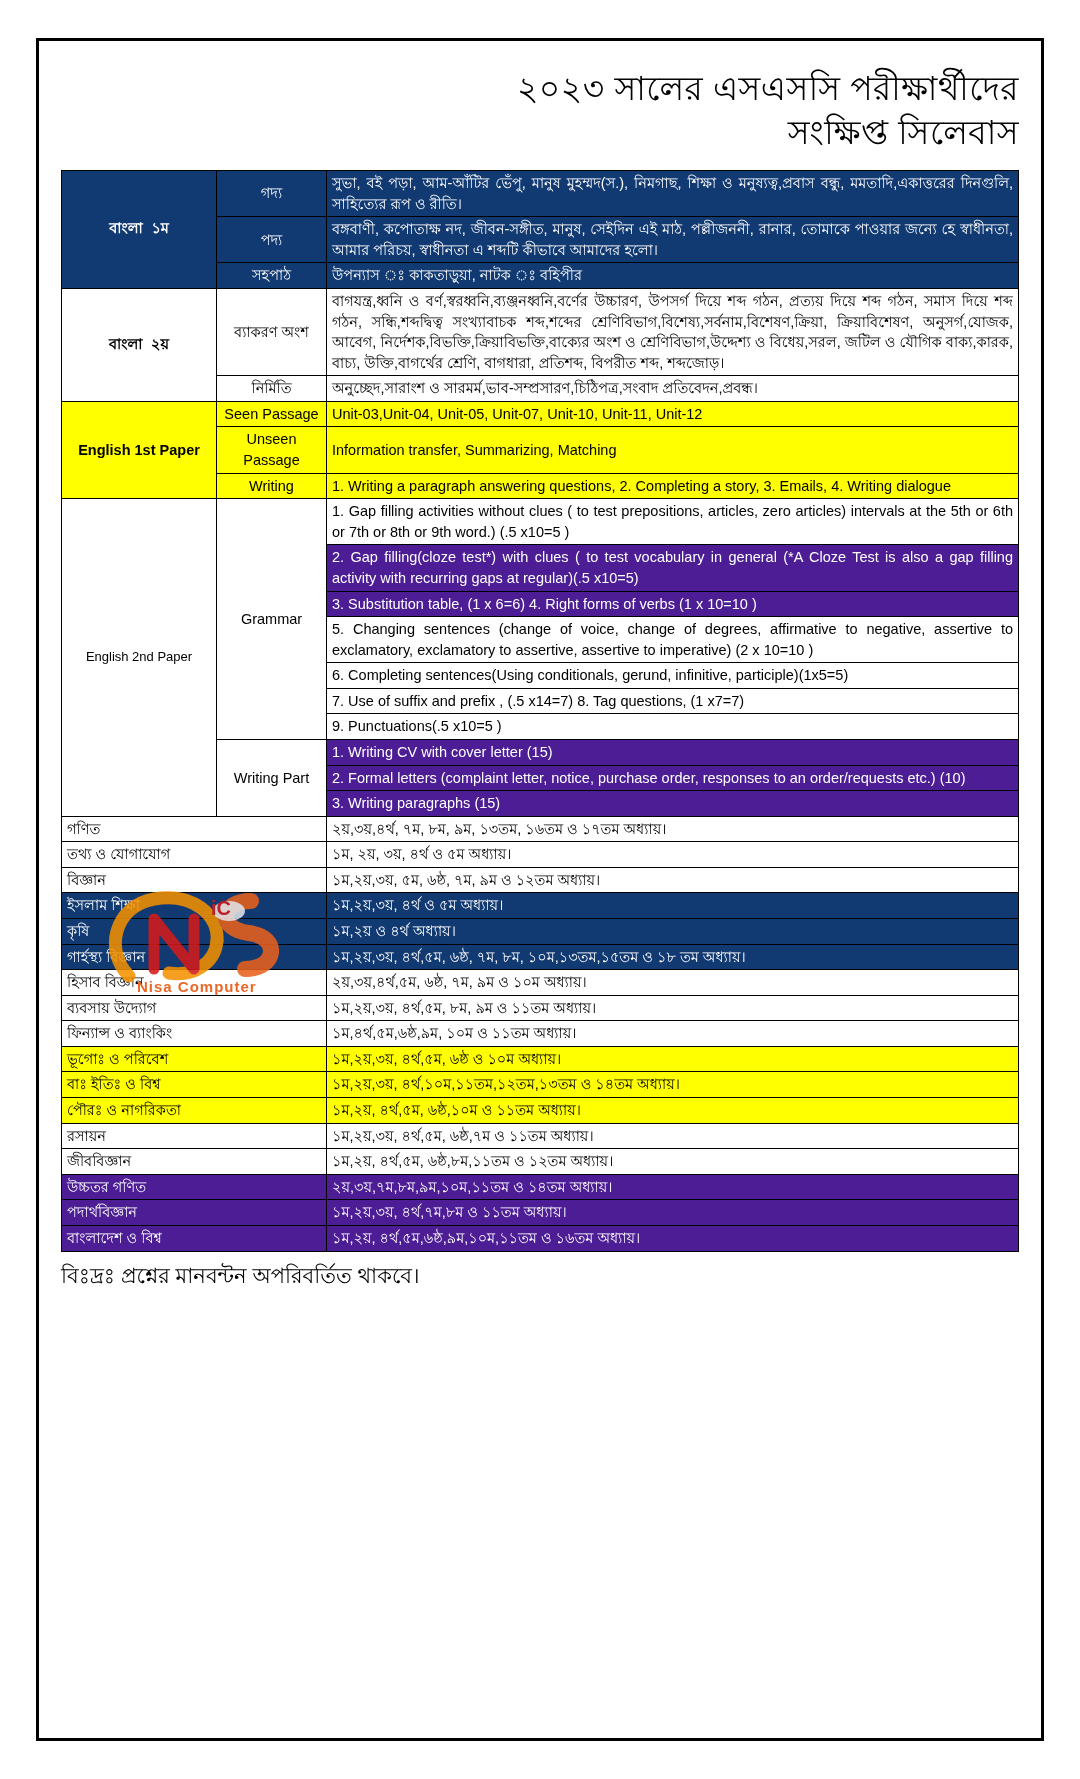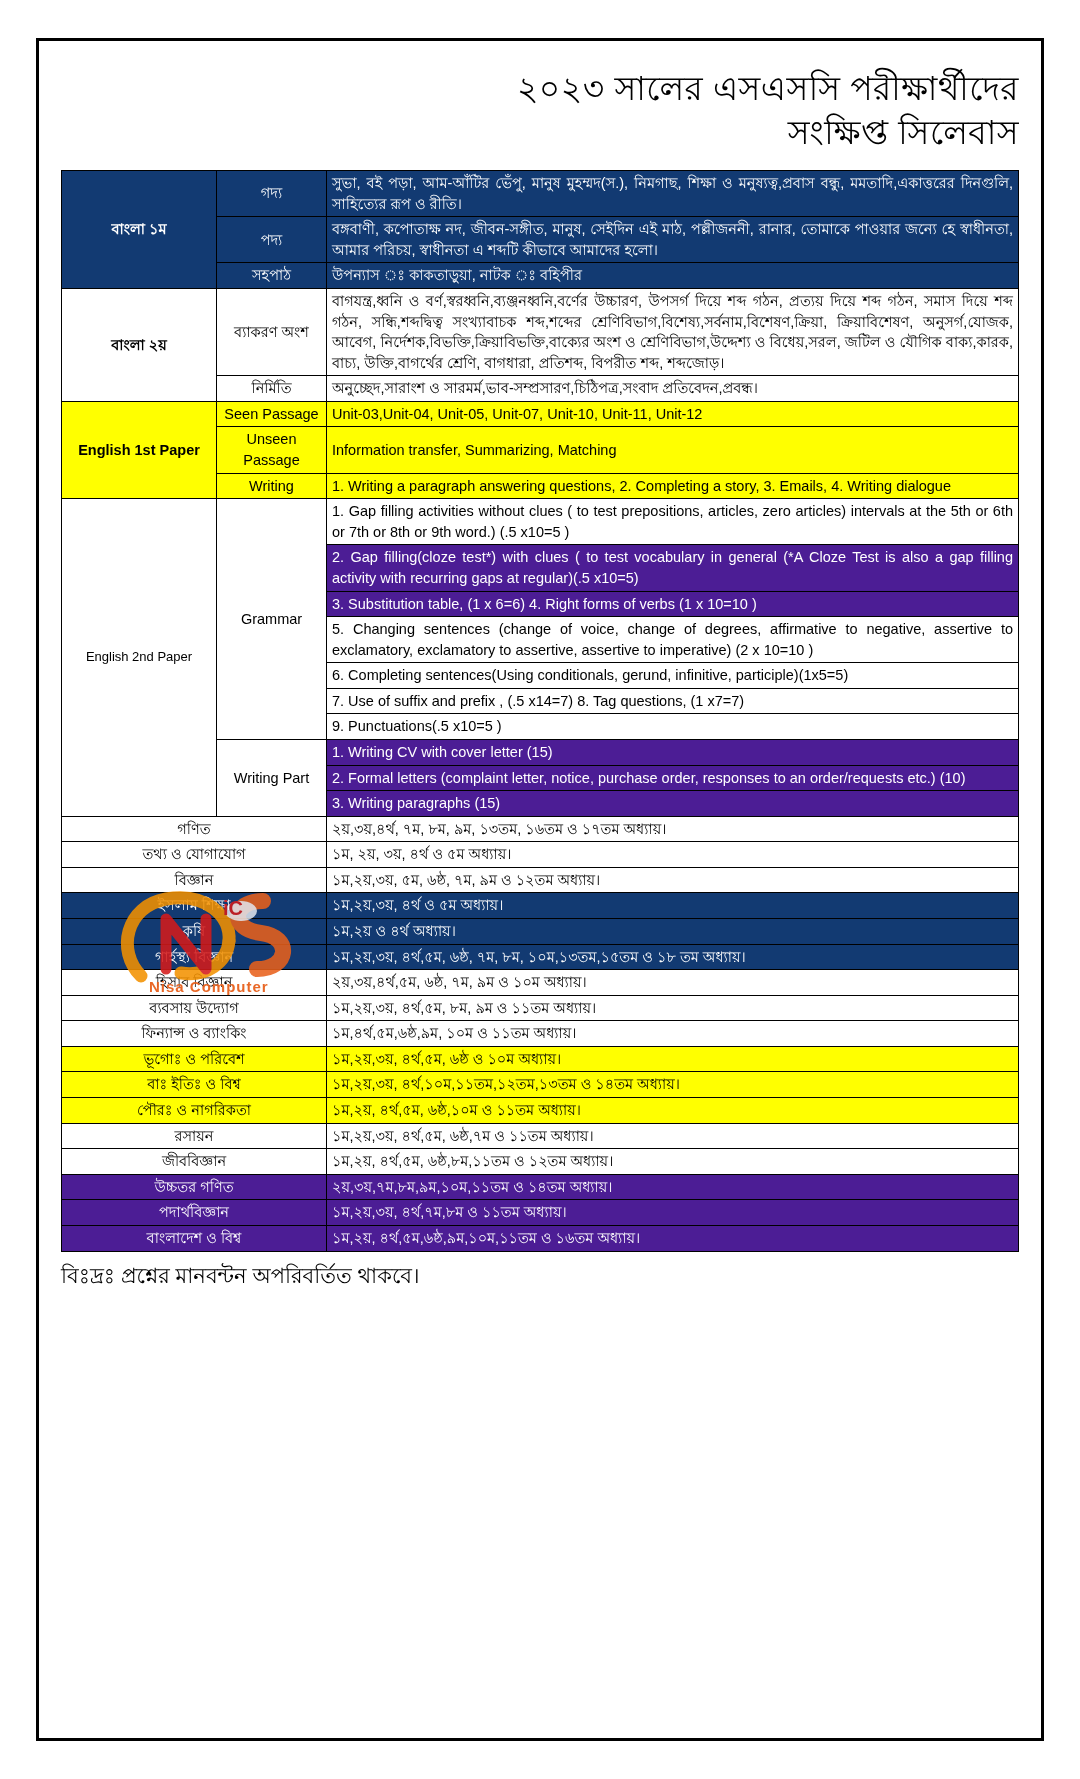--- a/index.html
+++ b/index.html
@@ -53,34 +53,35 @@
     line-height: 1.42;
   }
   col.c1 { width: 155px; }
   col.c2 { width: 110px; }
   col.c3 { width: auto; }
 
   .subj {
     text-align: center;
     font-weight: bold;
     font-size: 17px;
+    font-family: Liberation Mono, monospace;
   }
   .sub2 {
     text-align: center;
     font-size: 16px;
     margin-top: 40px;
   }
   .content {
     text-align: justify;
     text-justify: inter-word;
     font-size: 14.8px;
     margin-left: 21px;
   }
   .bn { font-size: 15px; }
-  .bn-c { text-align: center; font-size: 15px; }
+  .bn-c { text-align: left; font-size: 15px; }
 
   
   .navy { background: #123a72; color: #ffffff; }
   .navy td { border-color: #000; }
   .yellow { background: #ffff00; color: #000; }
   .red { background: #4c1d95; color: #ffffff; }
   .white { background: #ffffff; }
 
   .en { font-family: "Liberation Sans", sans-serif; }
   .b { font-weight: normal; }
@@ -89,21 +90,21 @@
 
   .note {
     margin-top: 10px;
     font-size: 21px;
     line-height: 1.3;
   }
 
   
   .logo {
     position: absolute;
-    left: 72px;
+    left: 60px;
     top: 840px;
     width: 230px;
     height: 120px;
     pointer-events: none;
     z-index: 5;
     opacity: .95;
   }
   .logo svg { display: block; }
   .logo .lg-text {
     position: absolute;

